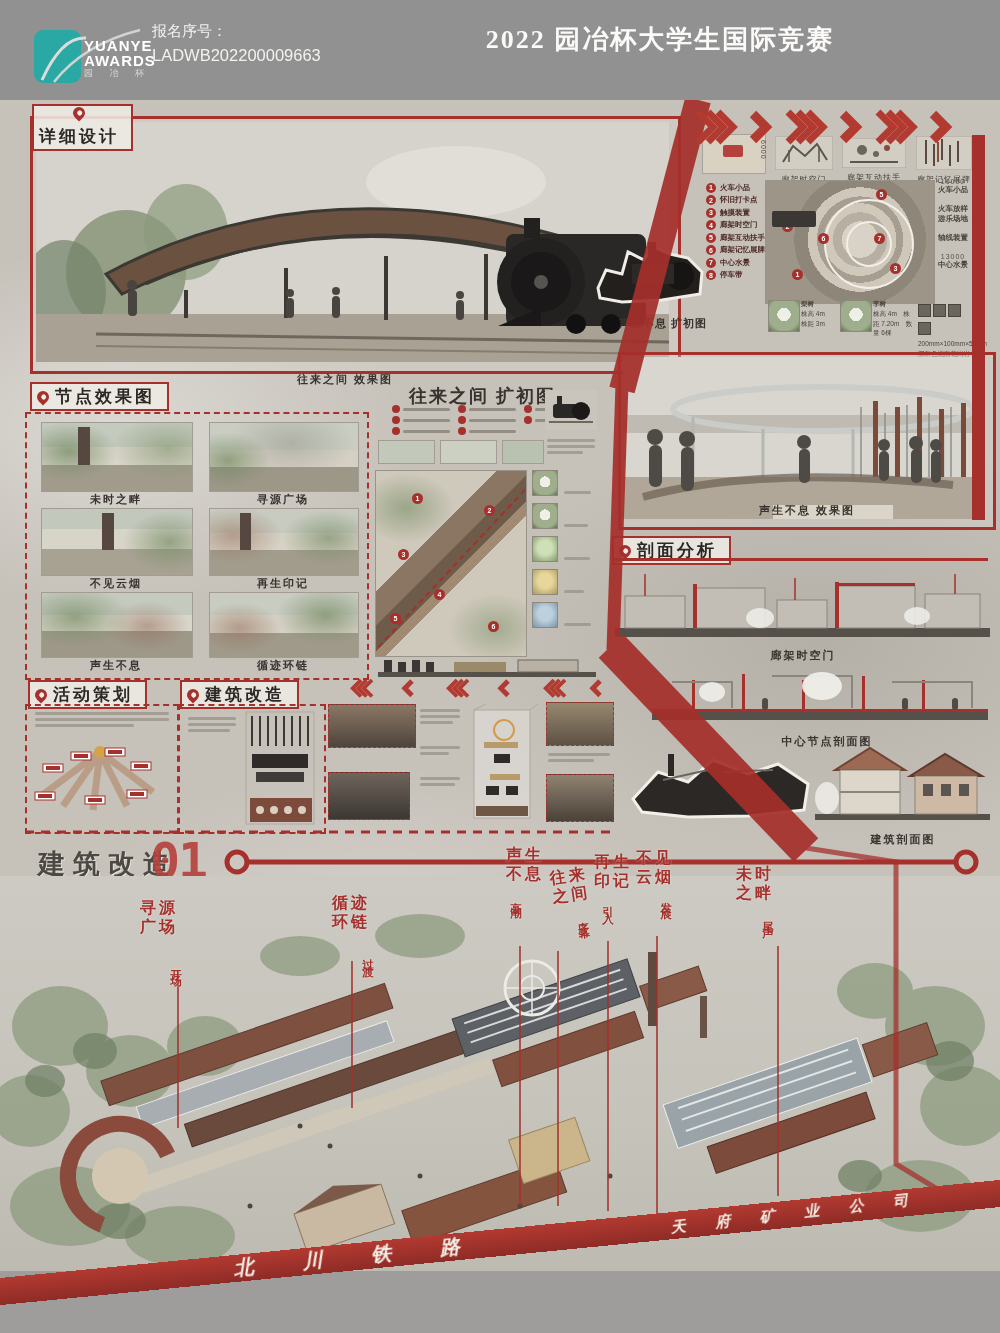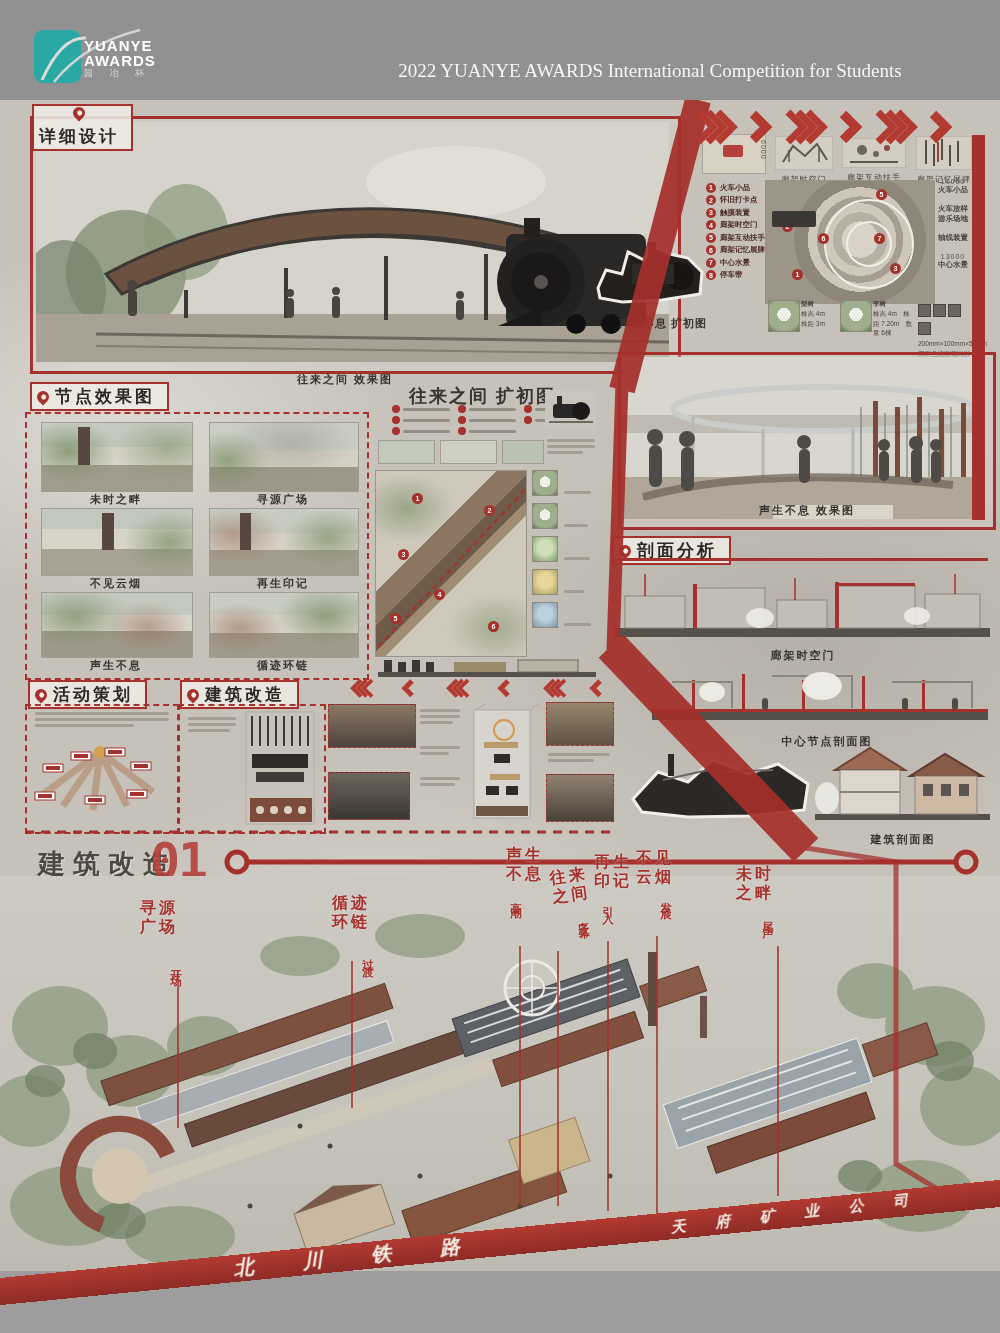--- a/index.html
+++ b/index.html
@@ -88,21 +88,25 @@
       <svg class="abs" style="left:-6px;top:-22px" width="120" height="80" viewBox="0 0 120 80">
         <path d="M14,72 Q34,28 58,30" stroke="#dcdcda" stroke-width="3" fill="none"></path>
         <path d="M26,74 Q56,36 112,22" stroke="#cfd3d2" stroke-width="2.5" fill="none"></path>
       </svg>
     </div>
     <div class="abs brand">
       <div>YUANYE</div>
       <div>AWARDS</div>
       <div class="brand-cn">园 冶 杯</div>
     </div>
-    <div class="abs t-en">2022 YUANYE AWARDS International Competition for  Students</div>
+    <div class="abs reg">
+      <div>报名序号：</div>
+      <b>LADWB202200009663</b>
+    </div>
+    <div class="abs t-cn">2022 园冶杯大学生国际竞赛</div>
   </div>
 
   <div class="abs frame" style="left:30px;top:116px;width:645px;height:252px;">
     <svg class="abs" style="left:3px;top:3px" width="633" height="240" viewBox="0 0 633 240">
       <rect width="633" height="240" fill="#d6d3cc"></rect>
       <ellipse cx="90" cy="150" rx="60" ry="62" fill="#7e8e6f" opacity="0.75"></ellipse>
       <ellipse cx="150" cy="110" rx="42" ry="48" fill="#8b9a7b" opacity="0.7"></ellipse>
       <ellipse cx="28" cy="170" rx="42" ry="52" fill="#72836a" opacity="0.7"></ellipse>
       <ellipse cx="420" cy="60" rx="90" ry="36" fill="#e4e1da" opacity="0.8"></ellipse>
       <rect x="0" y="192" width="633" height="48" fill="#a9a193"></rect>

